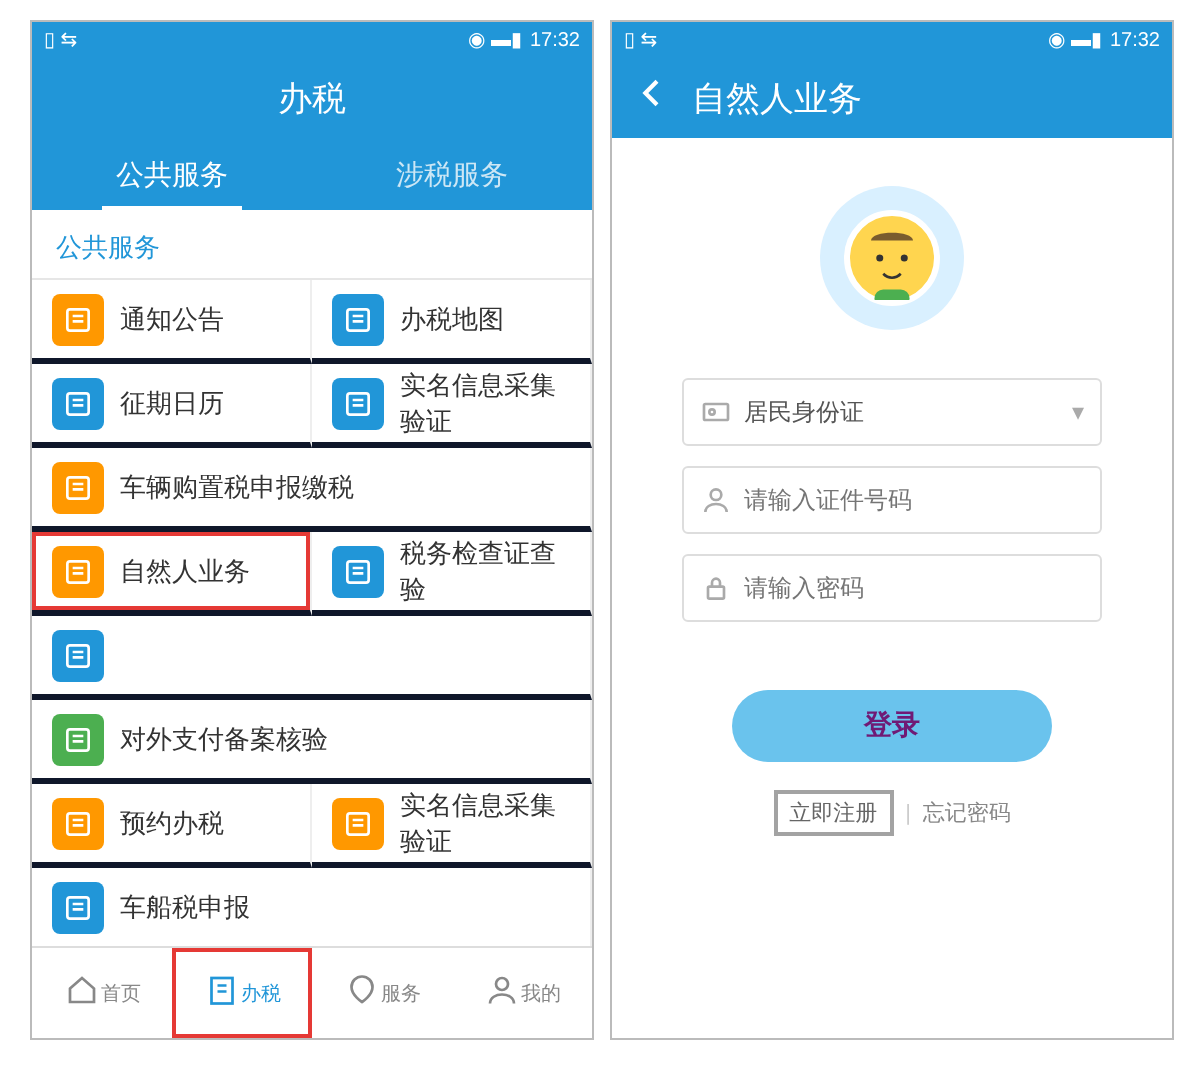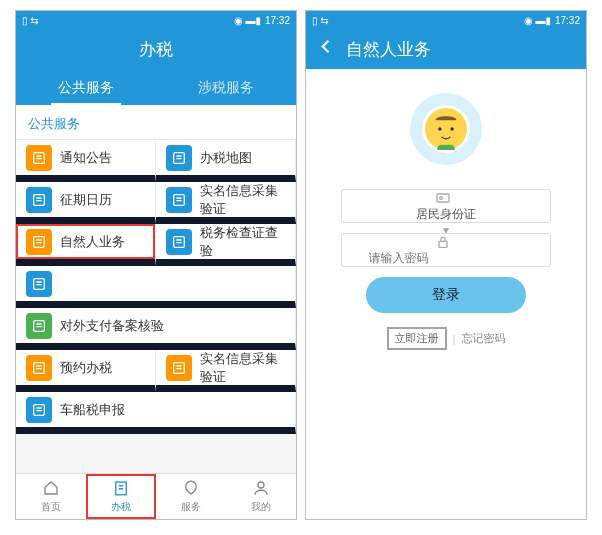--- a/index.html
+++ b/index.html
@@ -10,37 +10,37 @@
   .statusbar .right { display: flex; gap: 4px; align-items: center; }
   .header { height: 40px; background: #2196d8; color: #fff; display: flex; align-items: center; justify-content: center; font-size: 17px; position: relative; }
   .header .back { position: absolute; left: 10px; top: 50%; transform: translateY(-50%); cursor: pointer; }
   .tabs { height: 36px; background: #2196d8; display: flex; align-items: flex-end; }
   .tab { flex: 1; text-align: center; color: #cde7f5; font-size: 14px; padding-bottom: 8px; cursor: pointer; }
   .tab.active { color: #fff; position: relative; }
   .tab.active::after { content: ""; position: absolute; left: 25%; right: 25%; bottom: 0; height: 2px; background: #fff; }
   .content { flex: 1; overflow-y: auto; background: #f5f5f5; }
   .section-title { padding: 10px 12px 6px; color: #2196d8; font-size: 13px; border-bottom: 1px solid #e6e6e6; background: #fff; }
   .grid { display: flex; flex-wrap: wrap; background: #fff; }
-  .cell { width: 50%; height: 42px; display: flex; align-items: center; padding: 0 10px; border-bottom: 7px solid #0f172a; border-right: 1px solid #eee; font-size: 13px; color: #333; cursor: pointer; background: #fff; }
+  .cell { width: 50%; height: 42px; display: flex; align-items: center; padding: 0 10px; border-bottom: 3px solid #0f172a; border-right: 1px solid #eee; font-size: 13px; color: #333; cursor: pointer; background: #fff; }
   .cell.full { width: 100%; }
   .cell .icon { width: 26px; height: 26px; border-radius: 4px; margin-right: 8px; display: flex; align-items: center; justify-content: center; flex-shrink: 0; }
   .cell .icon svg { width: 16px; height: 16px; }
   .highlight-red { box-shadow: inset 0 0 0 2px #e53935; }
   .bottomnav { height: 46px; background: #fff; border-top: 1px solid #ddd; display: flex; }
-  .navitem { flex: 1; display: flex; flex-direction: column; align-items: center; justify-content: center; font-size: 10px; color: #888; cursor: pointer; gap: 1px; }
+  .navitem { flex: 1; display: flex; flex-direction: row; align-items: center; justify-content: center; font-size: 10px; color: #888; cursor: pointer; gap: 1px; }
   .navitem.active { color: #2196d8; }
   .navitem svg { width: 18px; height: 18px; }
   
   .login-area { flex: 1; background: #fff; display: flex; flex-direction: column; align-items: center; padding-top: 24px; }
   .avatar { width: 72px; height: 72px; border-radius: 50%; background: #d9f0ff; display: flex; align-items: center; justify-content: center; margin-bottom: 24px; }
   .avatar-inner { width: 48px; height: 48px; border-radius: 50%; background: #ffd54f; position: relative; border: 3px solid #fff; }
-  .field { width: 210px; height: 34px; border: 1px solid #ddd; border-radius: 3px; margin-bottom: 10px; display: flex; align-items: center; padding: 0 8px; font-size: 12px; color: #999; cursor: pointer; background: #fff; flex-direction: column; }
+  .field { width: 210px; height: 34px; border: 1px solid #ddd; border-radius: 3px; margin-bottom: 10px; display: flex; align-items: center; padding: 0 8px; font-size: 12px; color: #999; cursor: pointer; background: #fff; }
   .field .ficon { width: 16px; height: 16px; margin-right: 6px; flex-shrink: 0; }
   .field select, .field input { border: none; outline: none; flex: 1; font-size: 12px; color: #555; background: transparent; }
-  .login-btn { width: 160px; height: 36px; background: #6ac3ed; color: #0f172a; border-radius: 18px; display: flex; align-items: center; justify-content: center; font-size: 14px; margin-top: 0; margin-bottom: 14px; cursor: pointer; }
+  .login-btn { width: 160px; height: 36px; background: #6ac3ed; color: #701a75; border-radius: 18px; display: flex; align-items: center; justify-content: center; font-size: 14px; margin-top: 24px; margin-bottom: 14px; cursor: pointer; font-weight: bold; }
   .login-links { font-size: 11px; color: #888; display: flex; align-items: center; gap: 6px; }
   .login-links .reg { color: #666; padding: 2px 6px; border: 2px solid #a3a3a3; cursor: pointer; }
   .login-links .sep { color: #ccc; }
   .login-links .forgot { cursor: pointer; }
 </style>
 </head>
 <body>
 
 <div class="wrap">
 
@@ -90,20 +90,29 @@
             <span>征期日历</span>
           </div>
           <div class="cell">
             <span class="icon" style="background:#2196d8">
               <svg viewBox="0 0 24 24" fill="#fff">
                 <rect x="4" y="4" width="16" height="16" rx="2" fill="none" stroke="#fff" stroke-width="2"></rect>
                 <path d="M8 9h8M8 13h8" stroke="#fff" stroke-width="2"></path>
               </svg>
             </span>
             <span>实名信息采集验证</span>
+          </div>
+          <div class="cell full">
+            <span class="icon" style="background:#ff9800">
+              <svg viewBox="0 0 24 24" fill="#fff">
+                <rect x="4" y="4" width="16" height="16" rx="2" fill="none" stroke="#fff" stroke-width="2"></rect>
+                <path d="M8 9h8M8 13h8" stroke="#fff" stroke-width="2"></path>
+              </svg>
+            </span>
+            <span>车辆购置税申报缴税</span>
           </div>
           <div class="cell highlight-red">
             <span class="icon" style="background:#ff9800">
               <svg viewBox="0 0 24 24" fill="#fff">
                 <rect x="4" y="4" width="16" height="16" rx="2" fill="none" stroke="#fff" stroke-width="2"></rect>
                 <path d="M8 9h8M8 13h8" stroke="#fff" stroke-width="2"></path>
               </svg>
             </span>
             <span>自然人业务</span>
           </div>
@@ -224,20 +233,27 @@
       <div class="field">
         <span class="ficon"><svg viewBox="0 0 24 24" fill="none" stroke="#aaa" stroke-width="2">
               <rect x="3" y="6" width="18" height="12" rx="1"></rect>
               <circle cx="9" cy="12" r="2"></circle>
             </svg></span>
         <span style="flex:1;color:#555">居民身份证</span>
         <span style="color:#aaa">▾</span>
       </div>
       <div class="field">
         <span class="ficon"><svg viewBox="0 0 24 24" fill="none" stroke="#aaa" stroke-width="2">
+              <circle cx="12" cy="8" r="4"></circle>
+              <path d="M4 21c0-4 4-6 8-6s8 2 8 6"></path>
+            </svg></span>
+        <input type="text" placeholder="请输入证件号码" style="">
+      </div>
+      <div class="field">
+        <span class="ficon"><svg viewBox="0 0 24 24" fill="none" stroke="#aaa" stroke-width="2">
               <rect x="6" y="11" width="12" height="9" rx="1"></rect>
               <path d="M9 11V8a3 3 0 016 0v3"></path>
             </svg></span>
         <input type="password" placeholder="请输入密码" style="">
       </div>
       <div class="login-btn">
         <span>登录</span>
       </div>
       <div class="login-links">
         <span class="reg">立即注册</span>

